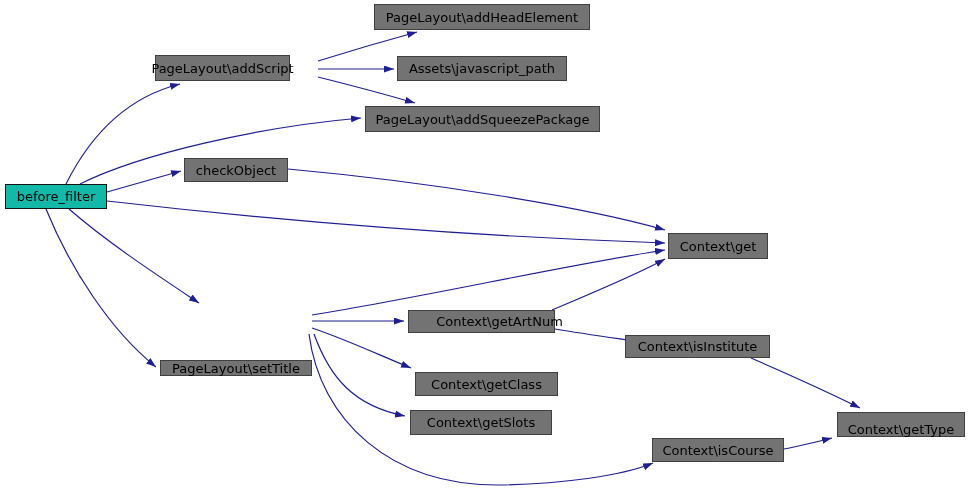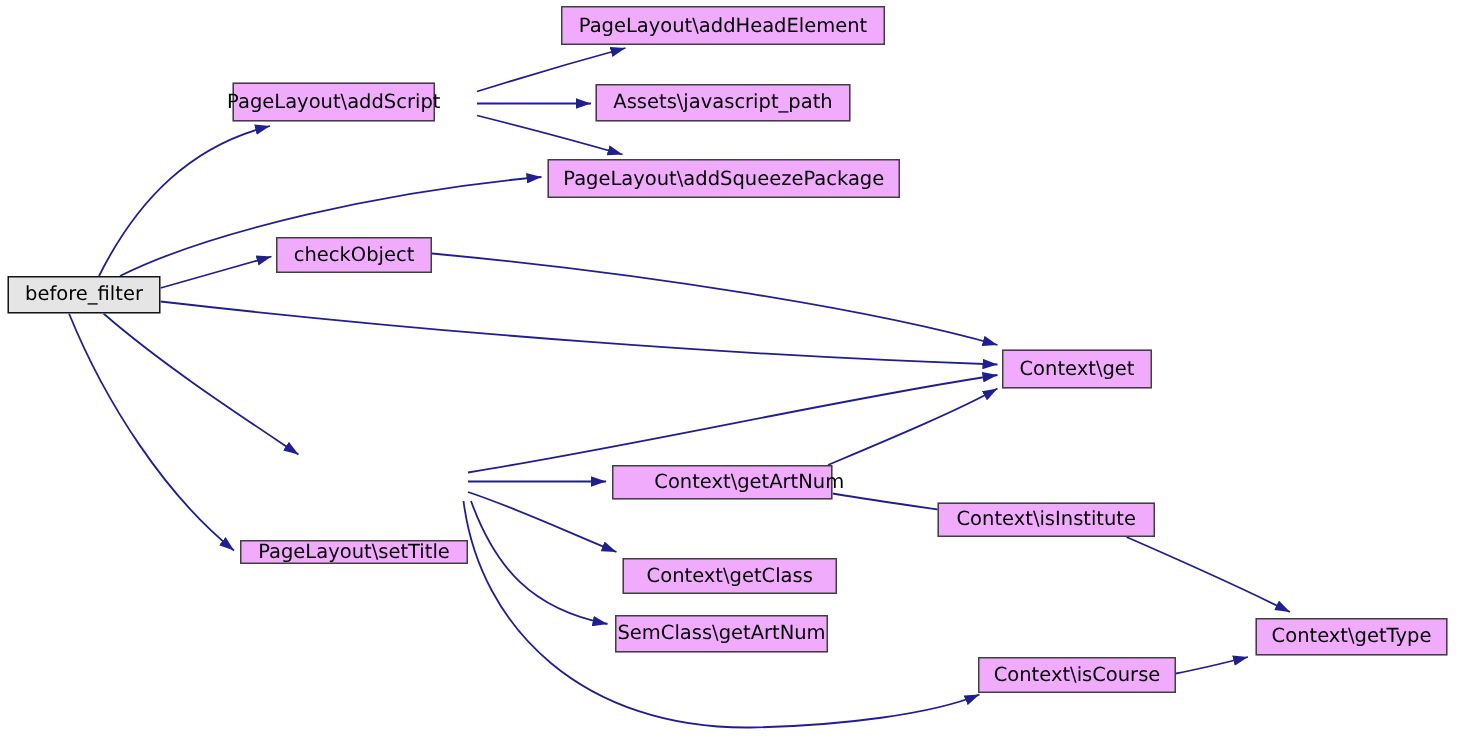--- a/index.html
+++ b/index.html
@@ -23,33 +23,33 @@
   #node-layer {
     position: absolute;
     left: 0;
     top: 0;
     width: 100%;
     height: 100%;
   }
   .node {
     position: absolute;
     box-sizing: border-box;
-    background: #f0abfc;
+    background: #737373;
     border: 1.4px solid #404040;
     color: #000000;
     display: flex;
     align-items: center;
     justify-content: center;
     font-size: 13px;
     line-height: 1;
     white-space: nowrap;
     cursor: pointer;
   }
   .node.root {
-    background: #e5e5e5;
+    background: #14b8a6;
     border: 1.8px solid #141414;
     cursor: default;
   }
 </style>
 </head>
 <body>
 
 <div id="canvas" style="background: rgb(255, 255, 255);">
   <svg id="edge-layer" width="971" height="492" viewBox="0 0 971 492" xmlns="http://www.w3.org/2000/svg">
     <defs>
@@ -102,25 +102,25 @@
       <div class="node" style="left: 160px; top: 360px; width: 152px; height: 16px;">
         <span>PageLayout\setTitle</span>
       </div>
       <div class="node" style="left: 408px; top: 310px; width: 147px; height: 23px; padding-left: 36px;">
         <span>Context\getArtNum</span>
       </div>
       <div class="node" style="left: 415px; top: 372px; width: 143px; height: 24px;">
         <span>Context\getClass</span>
       </div>
       <div class="node" style="left: 410px; top: 410px; width: 142px; height: 25px;">
-        <span>SemClass\getArtNum</span>
+        <span>Context\getSlots</span>
       </div>
       <div class="node" style="left: 625px; top: 335px; width: 145px; height: 23px;">
         <span>Context\isInstitute</span>
       </div>
-      <div class="node" style="left: 837px; top: 412px; width: 128px; height: 25px;">
+      <div class="node" style="left: 837px; top: 412px; width: 128px; height: 25px; align-items: flex-end;">
         <span>Context\getType</span>
       </div>
       <div class="node" style="left: 652px; top: 438px; width: 132px; height: 24px;">
         <span>Context\isCourse</span>
       </div>
     </div>
 </div>
 
 </body></html>

